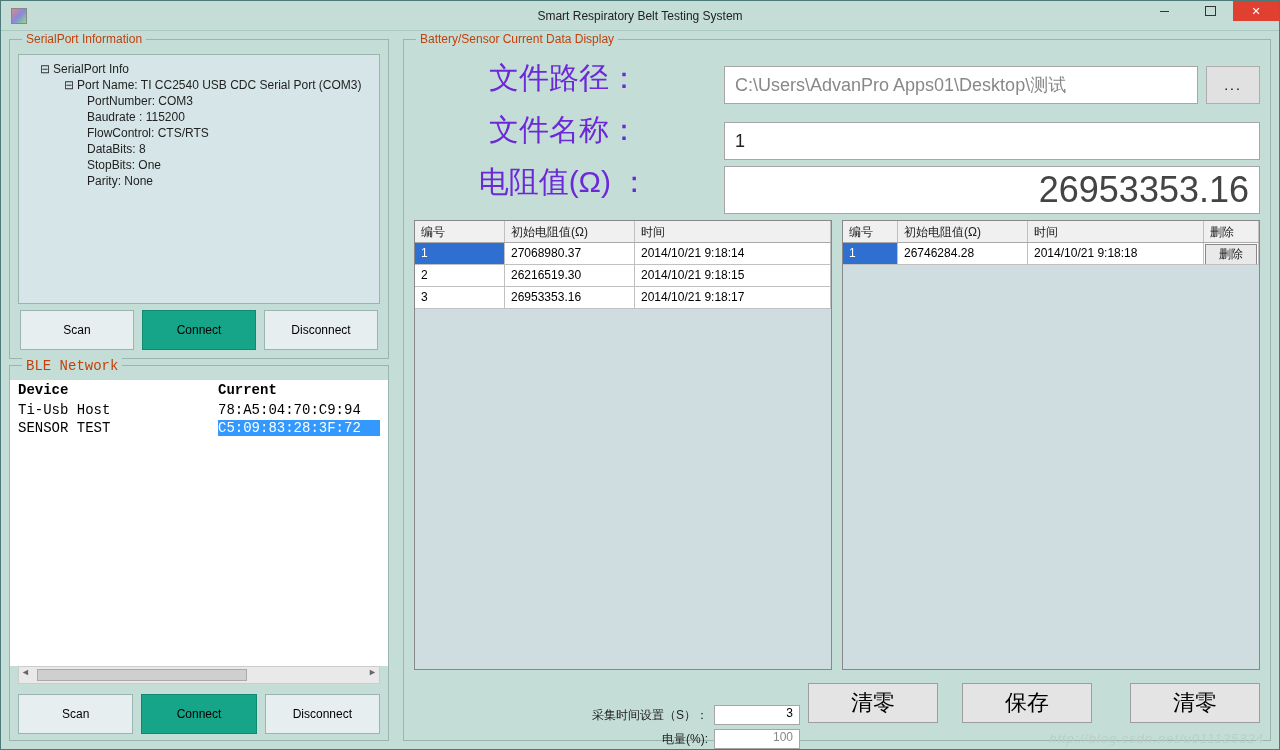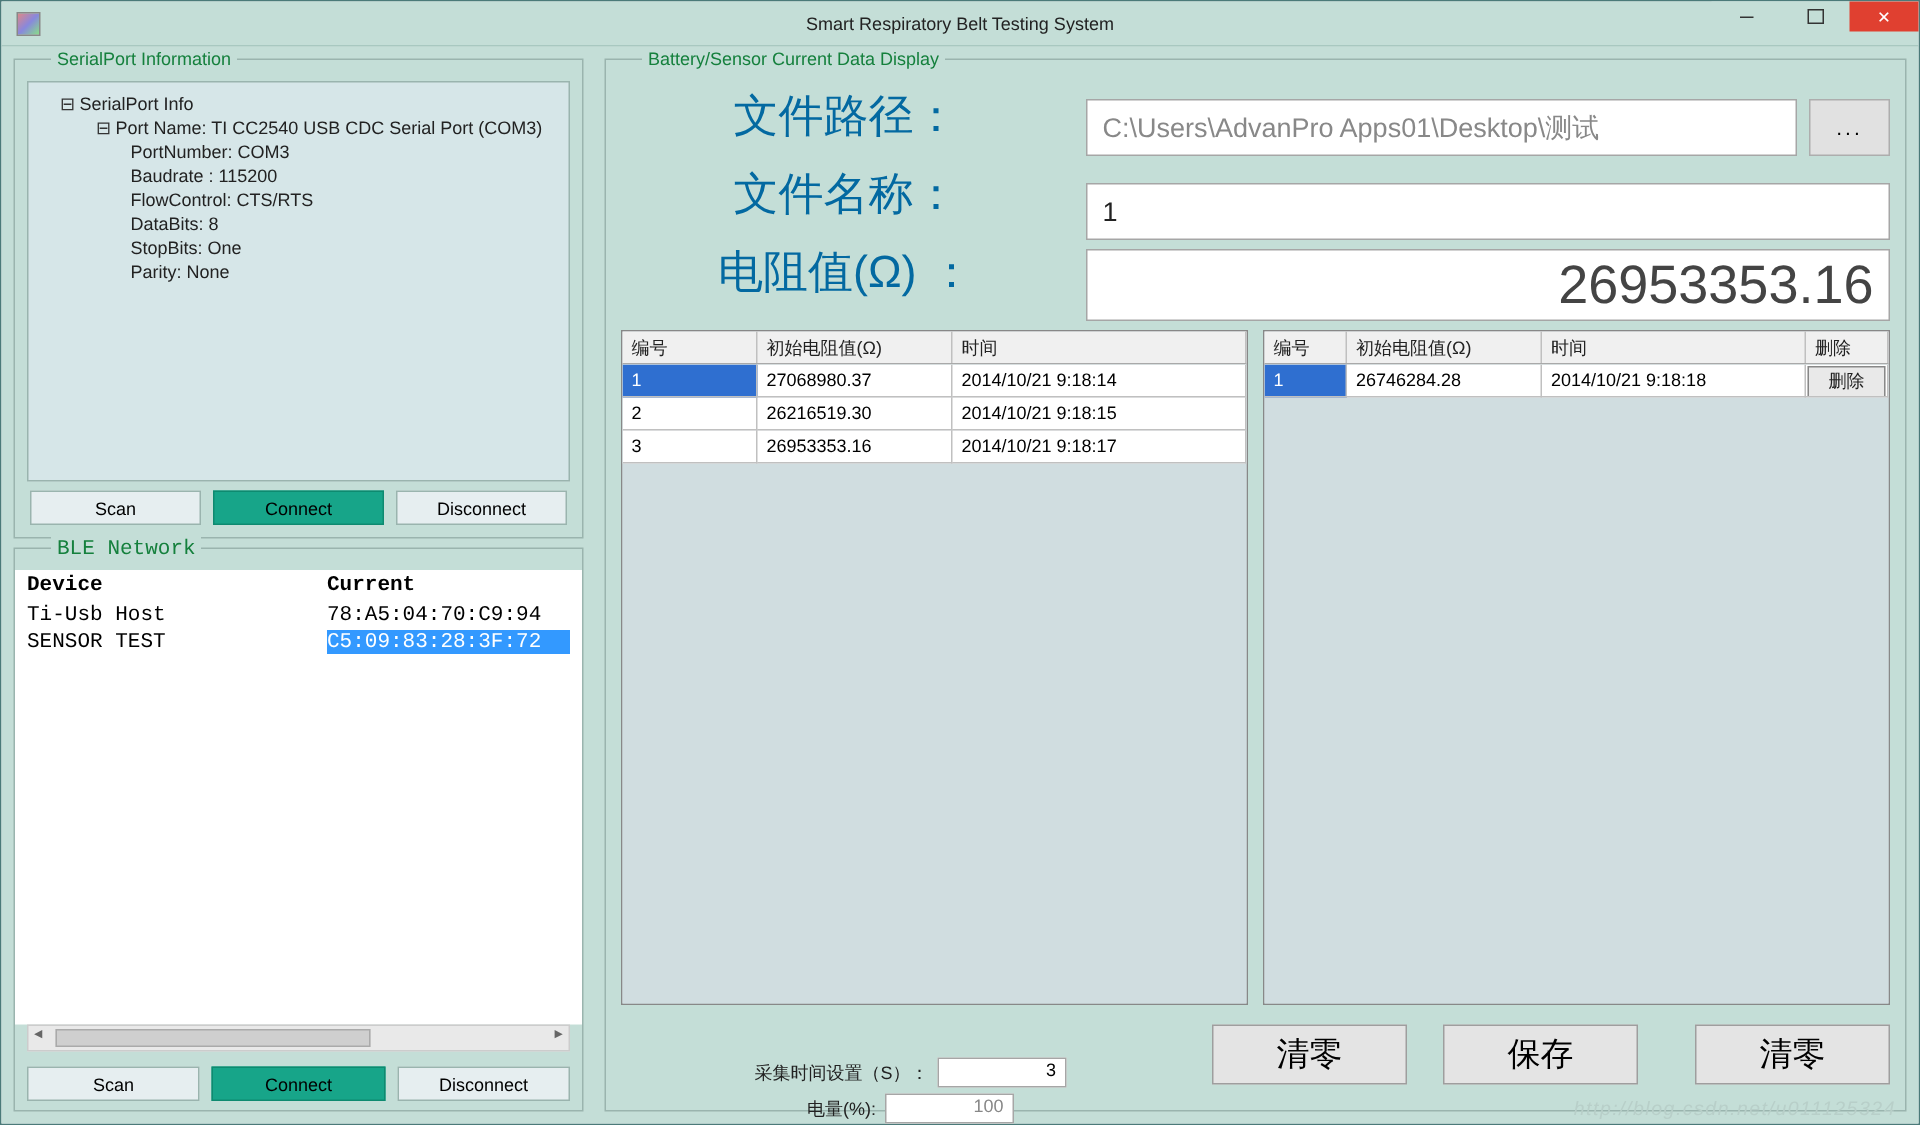--- a/index.html
+++ b/index.html
@@ -62,46 +62,46 @@
   display: flex;
   flex-direction: column;
 }
 .groupbox {
   border: 1px solid #9ab4ae;
   position: relative;
   background: #c4ded7;
 }
 .groupbox > .legend {
   position: absolute;
-  top: -8px; left: 24px;
+  top: -8px; left: 12px;
   background: #c4ded7;
   padding: 0 4px;
   font-size: 12px;
-  color: #15803d;
+  color: #c2410c;
 }
 .gb1 { height: 320px; padding: 14px 8px 8px 8px; display:flex; flex-direction:column;}
 .tree {
   flex: 1;
   background: #d6e6e8;
   border: 1px solid #9ab4ae;
   padding: 6px 4px;
   font-size: 12px;
   color: #222;
   overflow: hidden;
 }
 .tree-node { padding: 1px 0 1px 0; white-space: nowrap;}
 .tree-ind1 { padding-left: 16px;}
 .tree-ind2 { padding-left: 40px;}
 .tree-ind3 { padding-left: 64px;}
 .tree-toggle {
   display:inline-block; width:12px; text-align:center; color:#333; margin-right:2px;
 }
 .btnrow { display:flex; gap:8px; margin-top: 6px; padding: 0 2px;}
 .btn {
-  flex:1; height: 23px;
+  flex:1; height: 40px;
   background: #e6eef0;
   border: 1px solid #9ab4ae;
   font-size: 12px;
   display:flex; align-items:center; justify-content:center;
   cursor: pointer;
 }
 .btn.active { background:#17a589; color:#000; border-color:#0e8a70;}
 .gb2 { flex:1; padding: 14px 0 6px 0; display:flex; flex-direction:column; }
 .gb2 .legend-mono { font-family: "Consolas","Courier New",monospace; font-weight:normal; font-size:14px;}
 .ble-table {
@@ -116,21 +116,21 @@
 .hscroll { height:18px; background:#e9e9e9; border:1px solid #ccc; margin: 0 8px 4px 8px; position:relative;}
 .hscroll::before{content:"◄"; position:absolute; left:2px; font-size:9px; color:#666;}
 .hscroll::after{content:"►"; position:absolute; right:2px; font-size:9px; color:#666;}
 .hscroll .thumb{position:absolute; left:18px; top:2px; height:12px; width:210px; background:#cfcfcf; border:1px solid #aaa;}
 
 .gb-right {
   flex:1; padding: 14px 10px 10px 10px; display:flex; flex-direction:column; gap:6px;
 }
 .toprow { display:flex; gap:10px; align-items:stretch;}
 .labels-col { width: 300px; display:flex; flex-direction:column; gap:4px;}
-.big-label { font-size: 30px; color:#0369a1; text-align:center; line-height:48px;}
+.big-label { font-size: 30px; color:#6d28d9; text-align:center; line-height:48px;}
 .big-label.res { font-size: 30px;}
 .fields-col { flex:1; display:flex; flex-direction:column; gap:6px;}
 .fieldrow { display:flex; gap:8px; align-items:center;margin-top:12px;}
 .textbox {
   flex:1; height:38px; background:#fff; border:1px solid #a6a6a6;
   padding: 0 10px; font-size:18px; color:#555; display:flex; align-items:center;
 }
 .textbox.readonly { color:#888;}
 .browse-btn { width:54px; height:38px; background:#e1e1e1; border:1px solid #adadad; display:flex; align-items:center; justify-content:center; cursor:pointer; font-size:14px; letter-spacing:2px;}
 .res-display {
@@ -151,21 +151,21 @@
 .dg-row.sel .td:first-child { background:#2f6fd0; color:#fff;}
 .dg-btncell { background:#e9e9e9; border:1px solid #888; text-align:center; padding:1px 0; font-size:12px; color:#222; cursor:pointer; margin:1px;}
 .c-num { width:90px;}
 .c-val { width:130px;}
 .c-time { flex:1;}
 .c2-num{ width:55px;}
 .c2-val{ width:130px;}
 .c2-time{ flex:1;}
 .c2-del{ width:55px;}
 .bottom-row { display:flex; align-items:center; gap:4px; height:54px;}
-.bottom-left { width:390px; display:flex; flex-direction:column; gap:4px; align-items:center; padding-right:4px;margin-top:48px;}
+.bottom-left { width:390px; display:flex; flex-direction:column; gap:4px; align-items:flex-end; padding-right:4px;margin-top:48px;}
 .bl-row { display:flex; align-items:center; gap:6px;}
 .bl-label { font-size:12px; color:#222;}
 .small-input { width:86px; height:20px; background:#fff; border:1px solid #a6a6a6; text-align:right; padding:0 6px; font-size:12px;}
 .small-input.ro { color:#888;}
 .big-btn { width:130px; height:40px; background:#e4e4e4; border:1px solid #9e9e9e; font-size:22px; display:flex; align-items:center; justify-content:center; cursor:pointer;}
 .spacer { flex:1;}
 .watermark { position:absolute; right:16px; bottom:4px; color:#b8cfc9; font-size:13px; letter-spacing:1px; font-style:italic; pointer-events:none;}
 </style>
 </head>
 <body>

